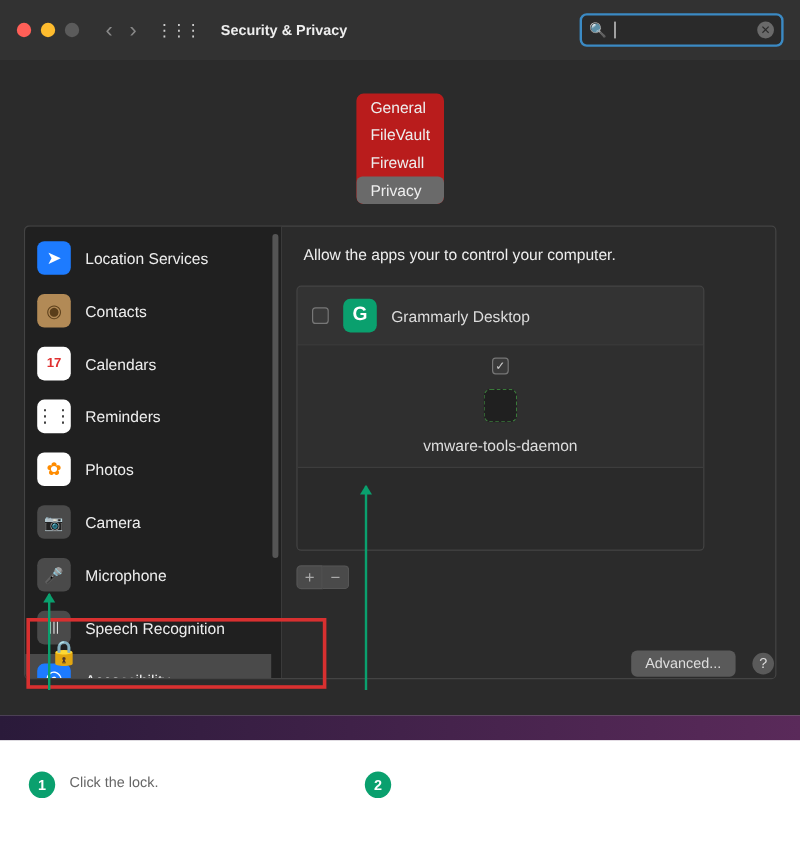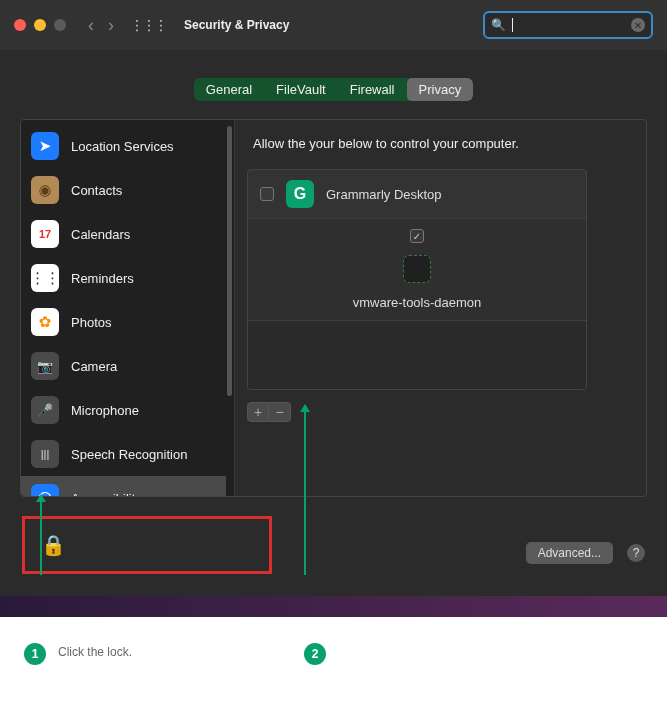--- a/index.html
+++ b/index.html
@@ -14,21 +14,21 @@
   .navbtn { color: #888; margin-left: 22px; font-size: 18px; cursor: default; }
   .navbtn.fwd { margin-left: 14px; }
   .grid-icon { margin-left: 16px; color: #ccc; font-size: 14px; letter-spacing: -2px; }
   .title { color: #eee; font-weight: 600; font-size: 12px; margin-left: 18px; }
   .search { margin-left: auto; width: 170px; height: 28px; border: 2px solid #3b8ac4; border-radius: 6px; background: #2a2a2a; display: flex; align-items: center; padding: 0 6px; }
   .search .sicon { color: #888; font-size: 12px; }
   .search .caret { width: 1px; height: 14px; background: #eee; margin-left: 6px; }
   .search .clear { margin-left: auto; width: 14px; height: 14px; border-radius: 50%; background: #6a6a6a; color: #2a2a2a; font-size: 10px; display: flex; align-items: center; justify-content: center; }
   .content { padding: 28px 20px 16px; }
   .tabs { display: flex; justify-content: center; margin-bottom: 18px; }
-  .tabgroup { display: flex; background: #14532d; border-radius: 6px; overflow: hidden; }
+  .tabgroup { display: flex; background: #b91c1c; border-radius: 6px; overflow: hidden; flex-direction: column; }
   .tab { padding: 4px 12px; color: #eee; font-size: 13px; cursor: pointer; }
   .tab.active { background: #6a6a6a; border-radius: 5px; }
   .panel { display: flex; gap: 12px; border: 1px solid #444; border-radius: 4px; padding: 0; background: #2b2b2b; }
   .sidebar { width: 214px; background: #202020; border-right: 1px solid #3a3a3a; padding: 4px 0; max-height: 376px; overflow: hidden; position: relative; border-radius: 4px 0 0 4px; }
   .sideitems { padding-right: 8px; }
   .sideitem { display: flex; align-items: center; gap: 12px; padding: 8px 10px; color: #eee; font-size: 13px; cursor: pointer; }
   .sideitem.active { background: #4a4a4a; }
   .sicon-box { width: 28px; height: 28px; border-radius: 6px; display: flex; align-items: center; justify-content: center; font-size: 15px; flex-shrink: 0; }
   .scrolltrack { position: absolute; right: 2px; top: 6px; width: 5px; height: 270px; background: #555; border-radius: 3px; }
   .right { flex: 1; padding: 16px 12px 12px 0; }
@@ -146,21 +146,21 @@
             <div class="sicon-box" style="background:#1d7bff;color:#fff">
                 <span>⦿</span>
               </div>
             <span>Accessibility</span>
           </div>
         </div>
         <div class="scrolltrack"></div>
       </div>
 
       <div class="right">
-        <div class="allow-text">Allow the your below to control your computer.</div>
+        <div class="allow-text">Allow the apps your to control your computer.</div>
         <div class="applist">
           <div class="approw">
             <div class="chk"></div>
             <div class="appicon" style="background:#0aa06e;color:#fff">
                 <span>G</span>
               </div>
             <span class="appname">Grammarly Desktop</span>
           </div>
           <div class="approw dark">
             <div class="chk checked"></div>

